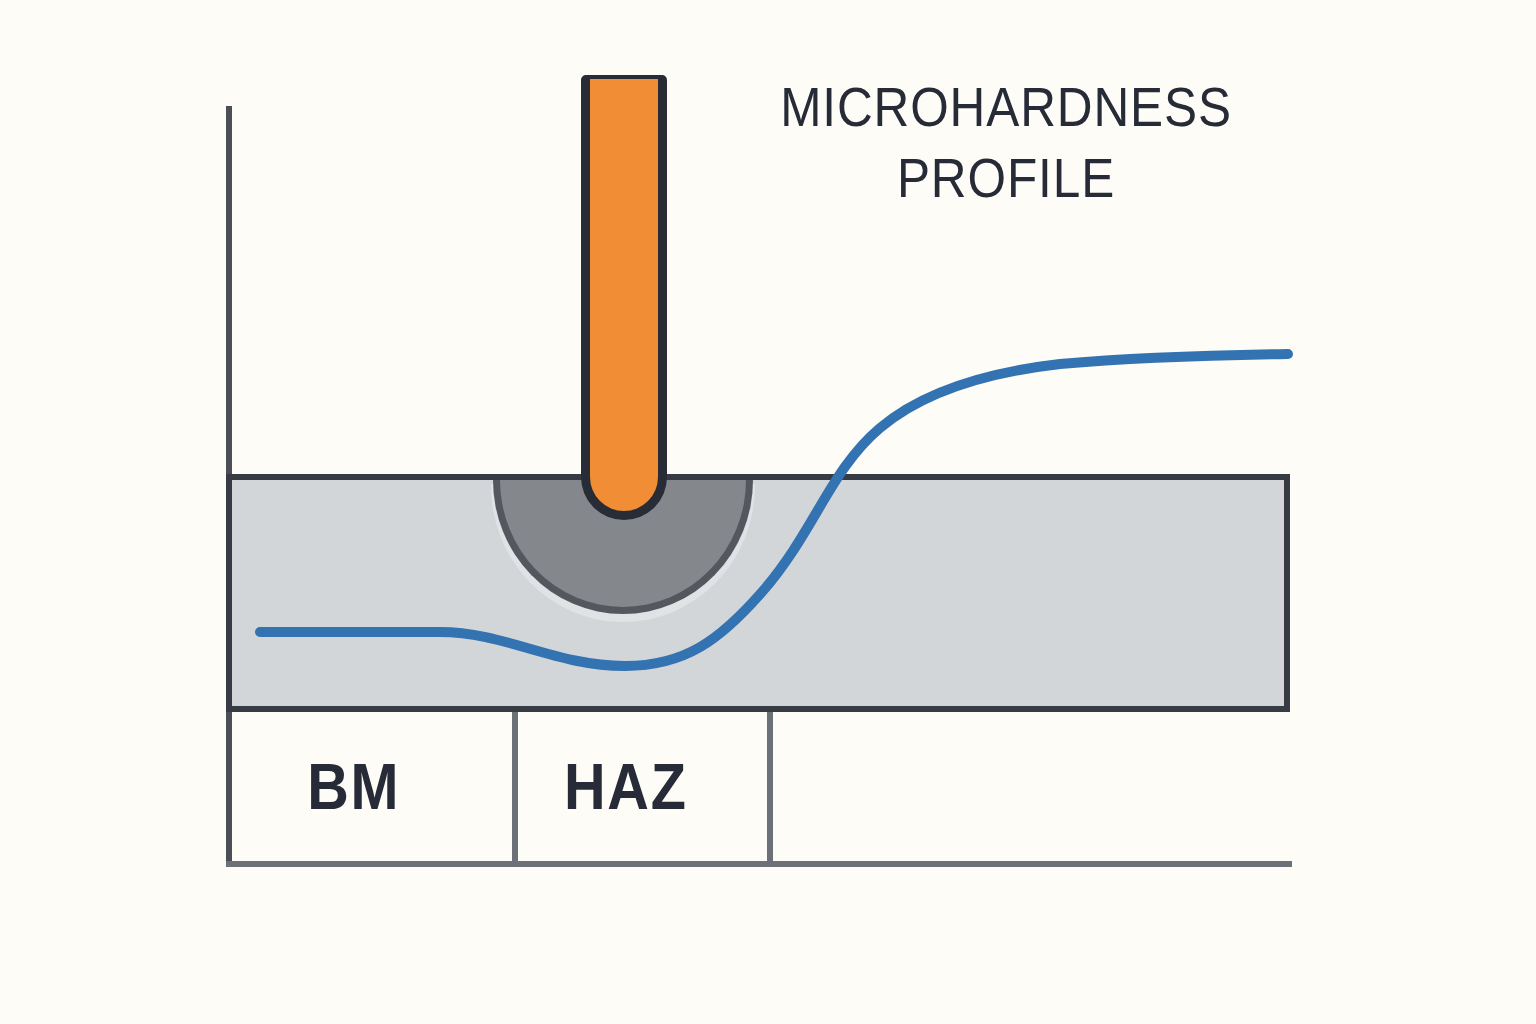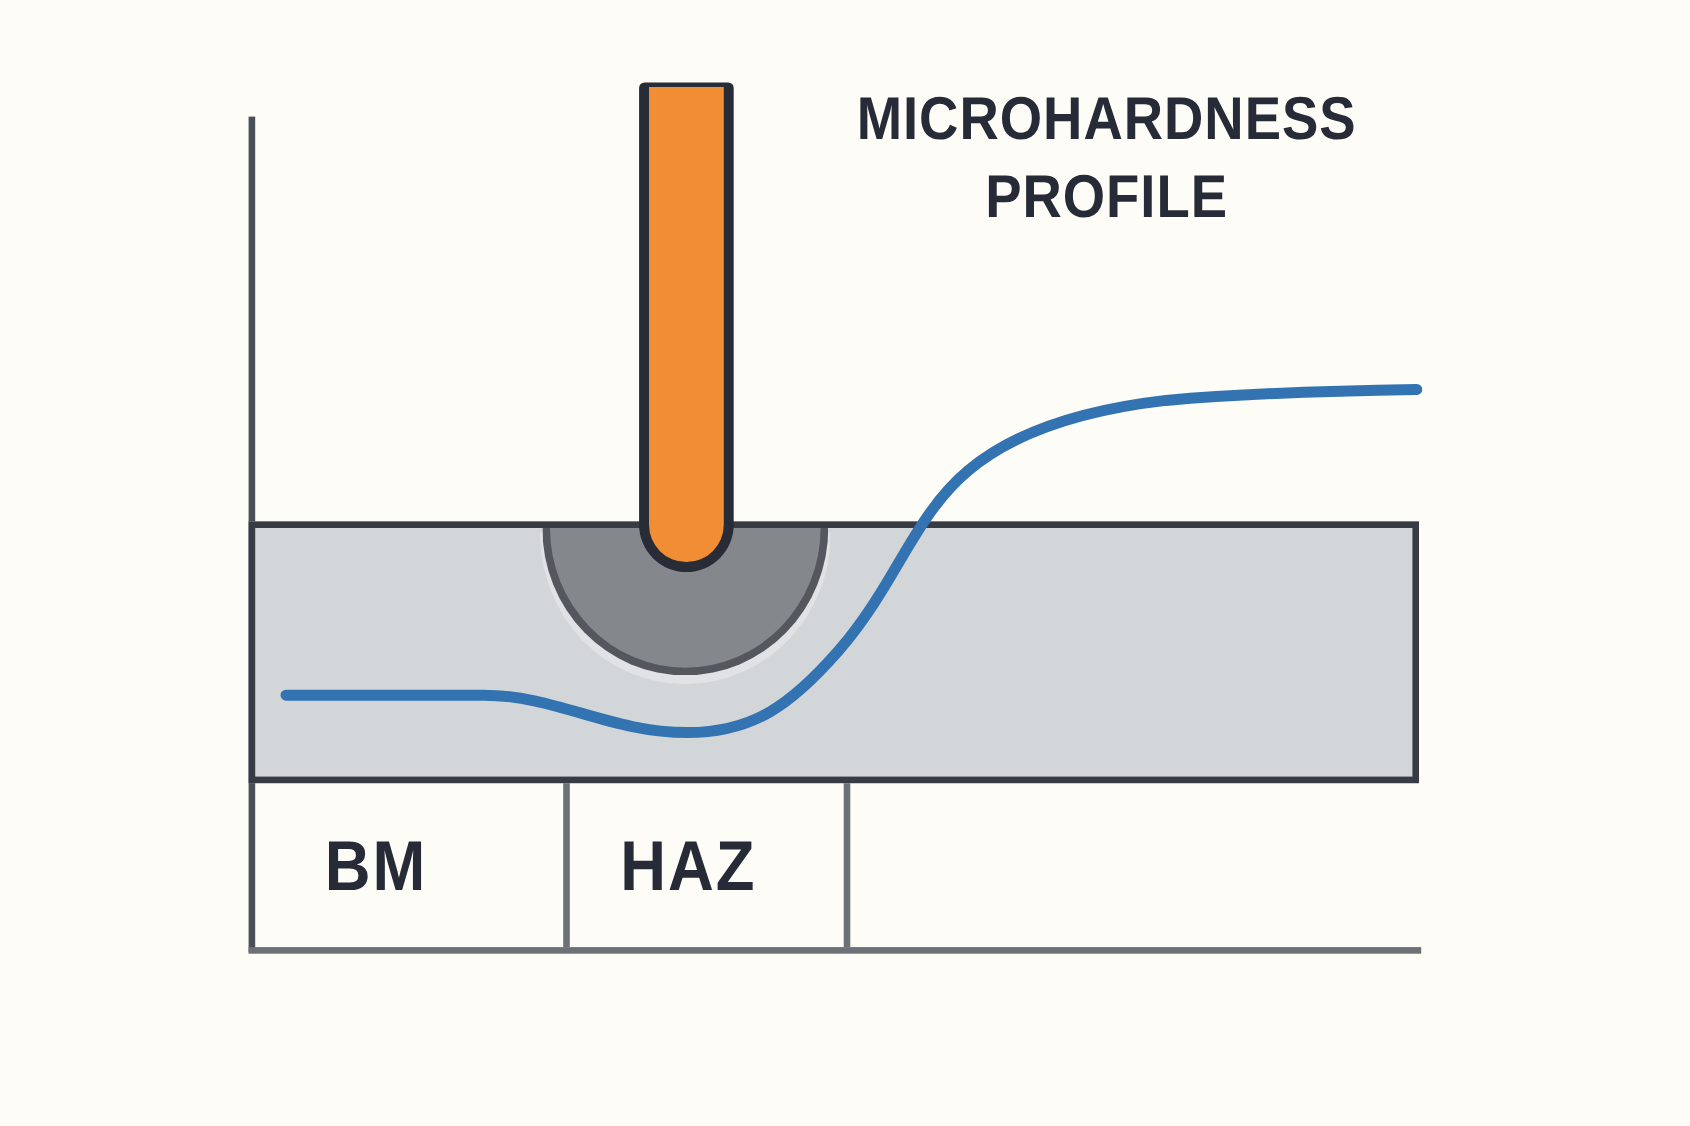--- a/index.html
+++ b/index.html
@@ -18,21 +18,21 @@
 
   
   .title {
     position: absolute;
     left: 726px;
     top: 72px;
     width: 560px;
     text-align: center;
     font-size: 55px;
     line-height: 71px;
-    font-weight: bold;
+    font-weight: normal;
     color: #262B37;
     letter-spacing: 1px;
   }
   .title .tline {
     display: block;
     transform: scaleX(0.9);
     transform-origin: 50% 50%;
     white-space: nowrap;
   }
 
@@ -126,21 +126,21 @@
     font-size: 64px;
     font-weight: bold;
     color: #262B37;
     letter-spacing: 2px;
   }
   .zone-cell span {
     display: inline-block;
     transform: scaleX(0.9);
     white-space: nowrap;
   }
-  .zone-cell.bm  { left: 220px; width: 244px; }
+  .zone-cell.bm  { left: 232px; width: 244px; }
   .zone-cell.haz { left: 524px; width: 203px; }
   .zone-cell.fz  { left: 773px; width: 517px; }
 </style>
 </head>
 <body>
 
 <div class="stage">
 
   <div class="axis-line"></div>
 

